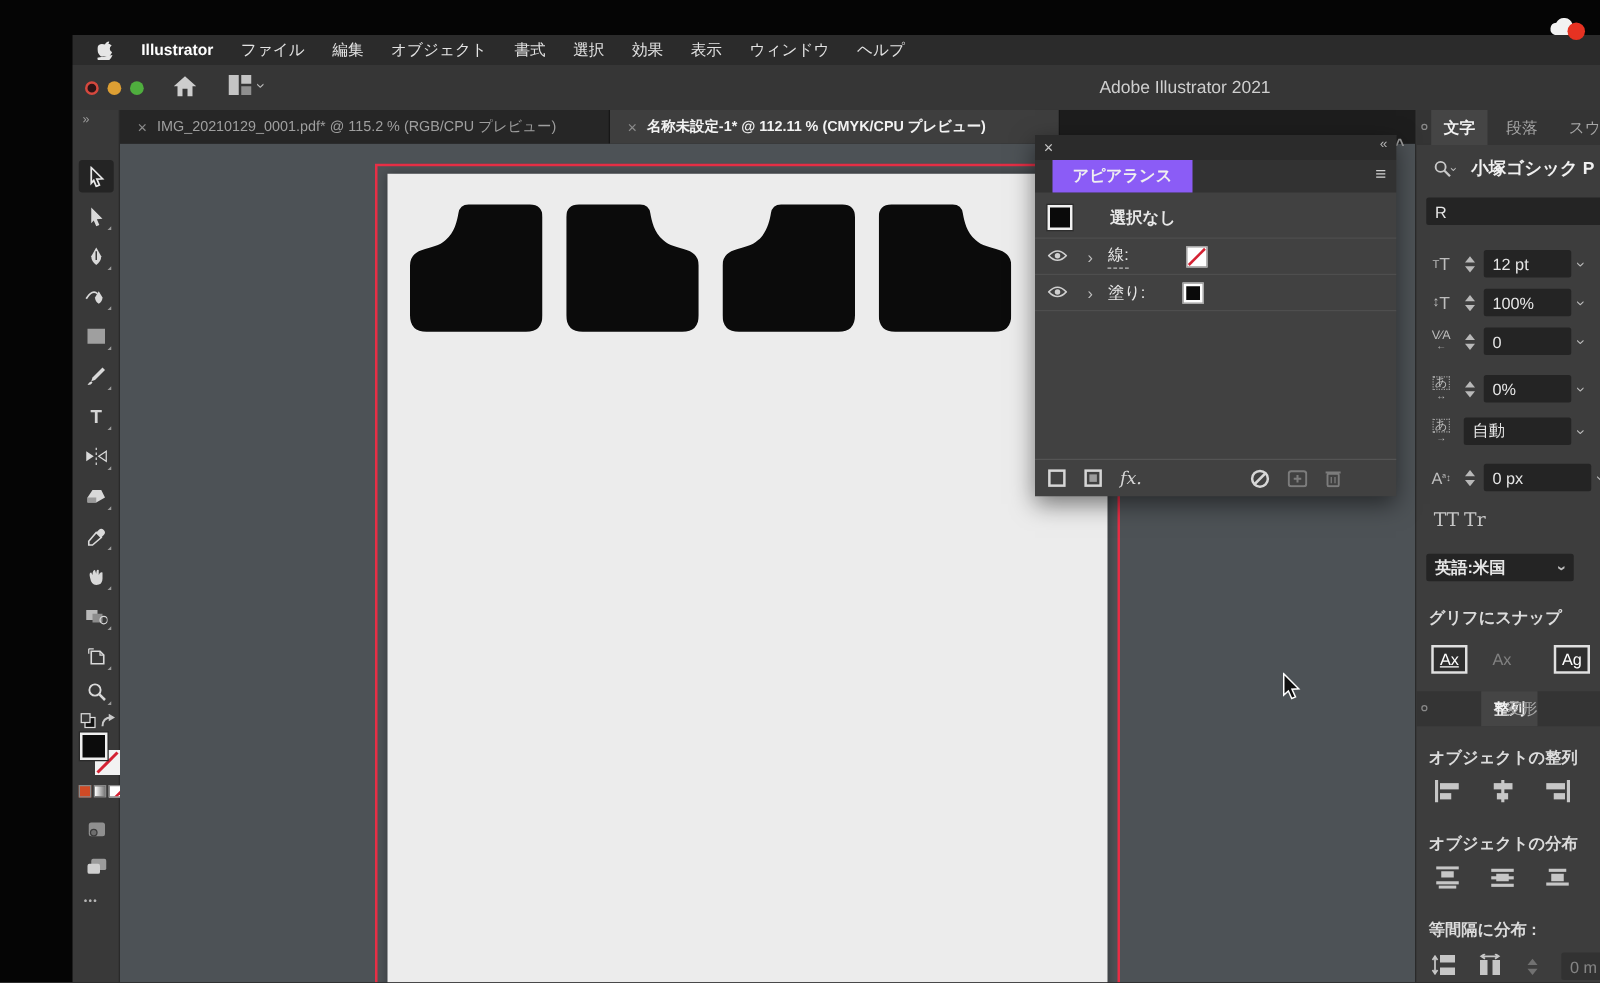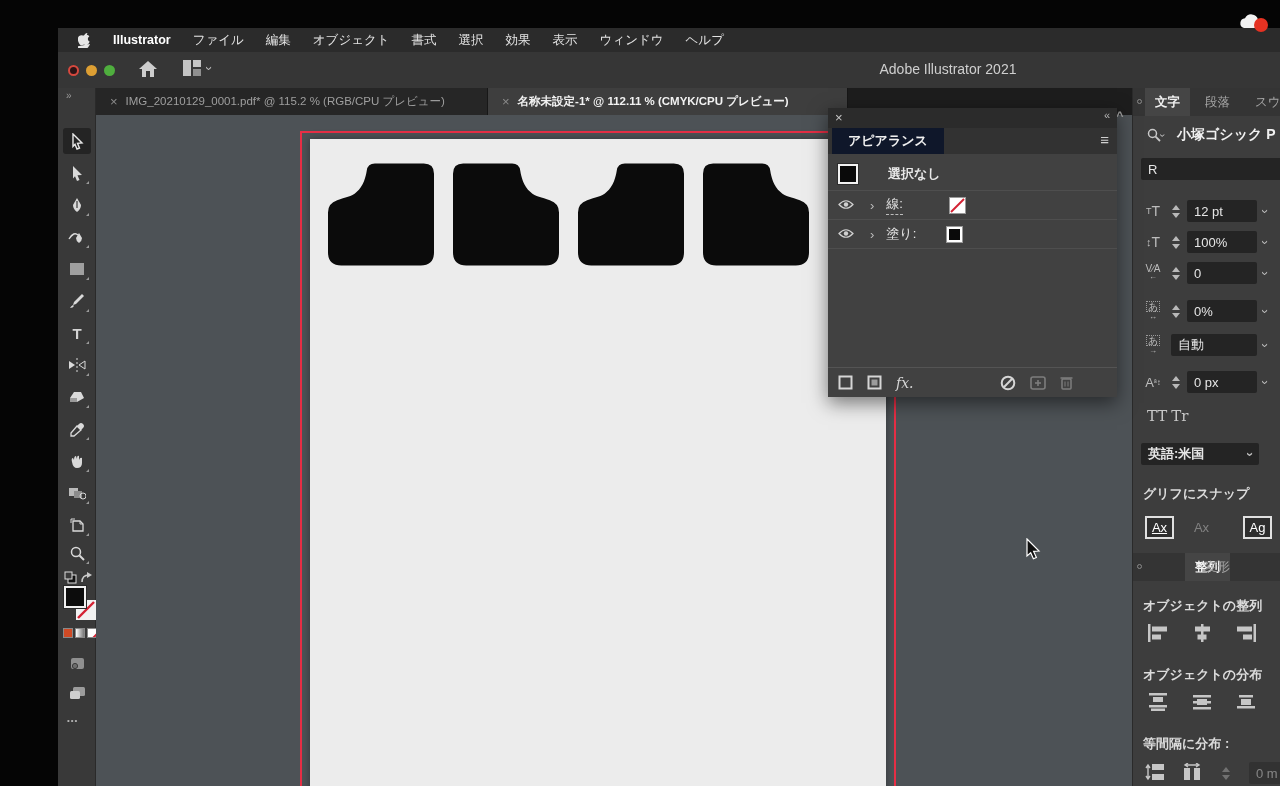--- a/index.html
+++ b/index.html
@@ -40,21 +40,21 @@
   .redguide{position:absolute;border:2px solid #e82f46;}
   .artboard{position:absolute;background:#ececec;box-shadow:0 0 8px rgba(0,0,0,.35);}
   .mat{position:absolute;}
 
   
   .ap-panel{left:828px;top:108px;width:289px;height:289px;background:#414141;box-shadow:0 6px 18px rgba(0,0,0,.5);z-index:6;font-size:13px;color:#e8e8e8;}
   .ap-headbar{position:absolute;left:0;top:0;width:100%;height:20px;background:#2b2b2b;}
   .ap-close{position:absolute;left:7px;top:2px;color:#c9c9c9;font-size:13px;line-height:16px;}
   .ap-collapse{position:absolute;right:8px;top:1px;color:#b5b5b5;font-size:11px;letter-spacing:-1px;}
   .ap-tabstrip{position:absolute;left:0;top:20px;width:100%;height:26px;background:#323232;}
-  .ap-tab{position:absolute;left:4px;top:0;height:26px;padding:0 16px;background:#0f172a;display:flex;align-items:center;font-weight:bold;color:#f0f0f0;}
+  .ap-tab{position:absolute;left:14px;top:0;height:26px;padding:0 16px;background:#8b5cf6;display:flex;align-items:center;font-weight:bold;color:#f0f0f0;}
   .ap-menu{position:absolute;right:8px;top:3px;color:#d0d0d0;font-size:15px;}
   .ap-row{position:absolute;left:0;width:100%;height:29px;border-bottom:1px solid #4e4e4e;display:flex;align-items:center;}
   .ap-dotted{border-bottom:1px dashed #bdbdbd;padding-bottom:1px;}
   .sw-frame{width:17px;height:17px;background:#fff;border:1px solid #999;position:relative;}
   .ap-bottom{position:absolute;left:0;bottom:0;width:100%;height:30px;border-top:1px solid #545454;display:flex;align-items:center;gap:14px;padding:0 10px;}
   .dim{opacity:.42;}
   .fx{font-family:"DejaVu Serif",serif;font-style:italic;font-size:14px;color:#d6d6d6;}
 
   
   .dock{left:1132px;top:88px;width:148px;height:698px;background:#3d3d3d;border-left:1px solid #2a2a2a;color:#dedede;font-size:12.5px;overflow:hidden;}
@@ -475,21 +475,21 @@
 
     <div class="d-row" style="top:283px;">
       <span class="row-ic">
           <span style="font-size:13px;">A</span>
           <span style="font-size:8px;">ª↕</span>
         </span>
       <span class="stepper">
           <i class="up"></i>
           <i class="dn"></i>
         </span>
-      <span class="field" style="width:70px;text-align:right;">0 px</span>
+      <span class="field" style="width:86px;text-align:right;">0 px</span>
       <span class="chev-down">›</span>
     </div>
 
     <div class="d-row" style="top:319px;gap:4px;left:14px;">
       <span class="serifbtn" style="font-size:15px;">TT</span>
       <span class="serifbtn" style="font-size:15px;">Tr</span>
 
     </div>
 
     <div class="d-row" style="top:355px;">

